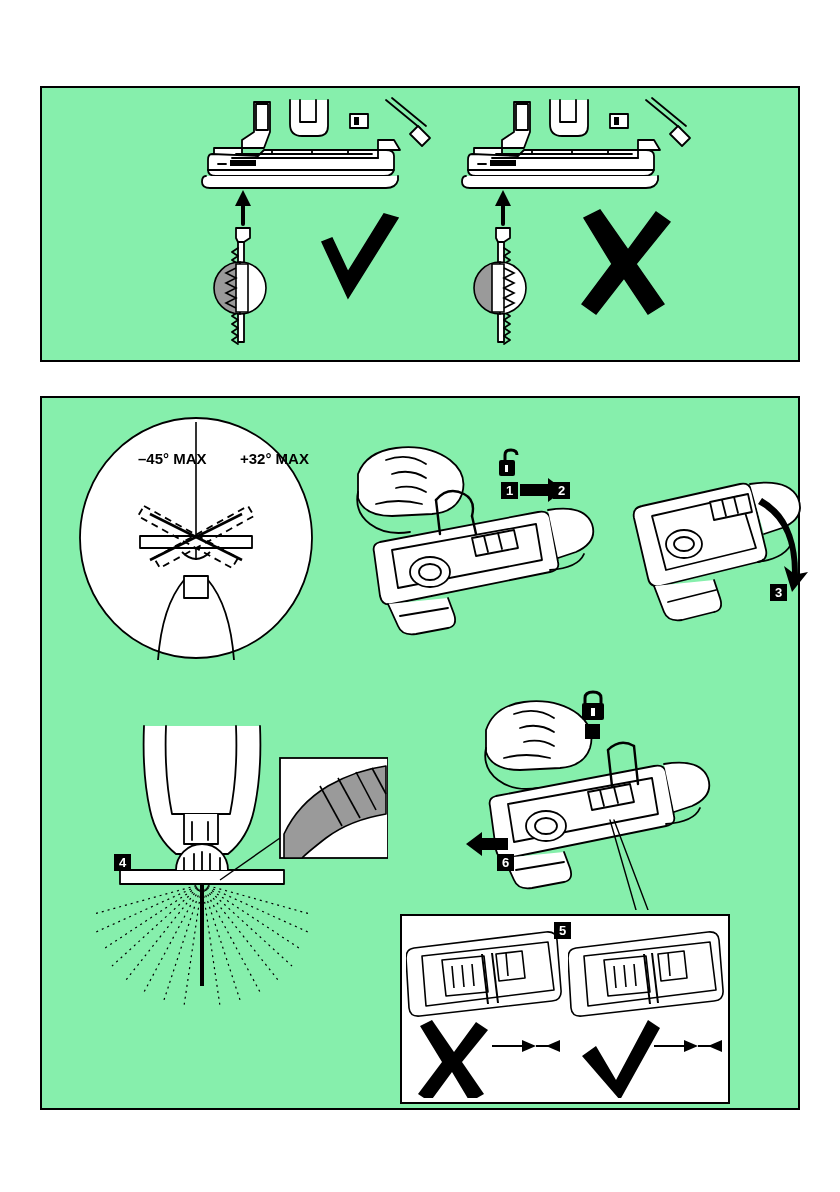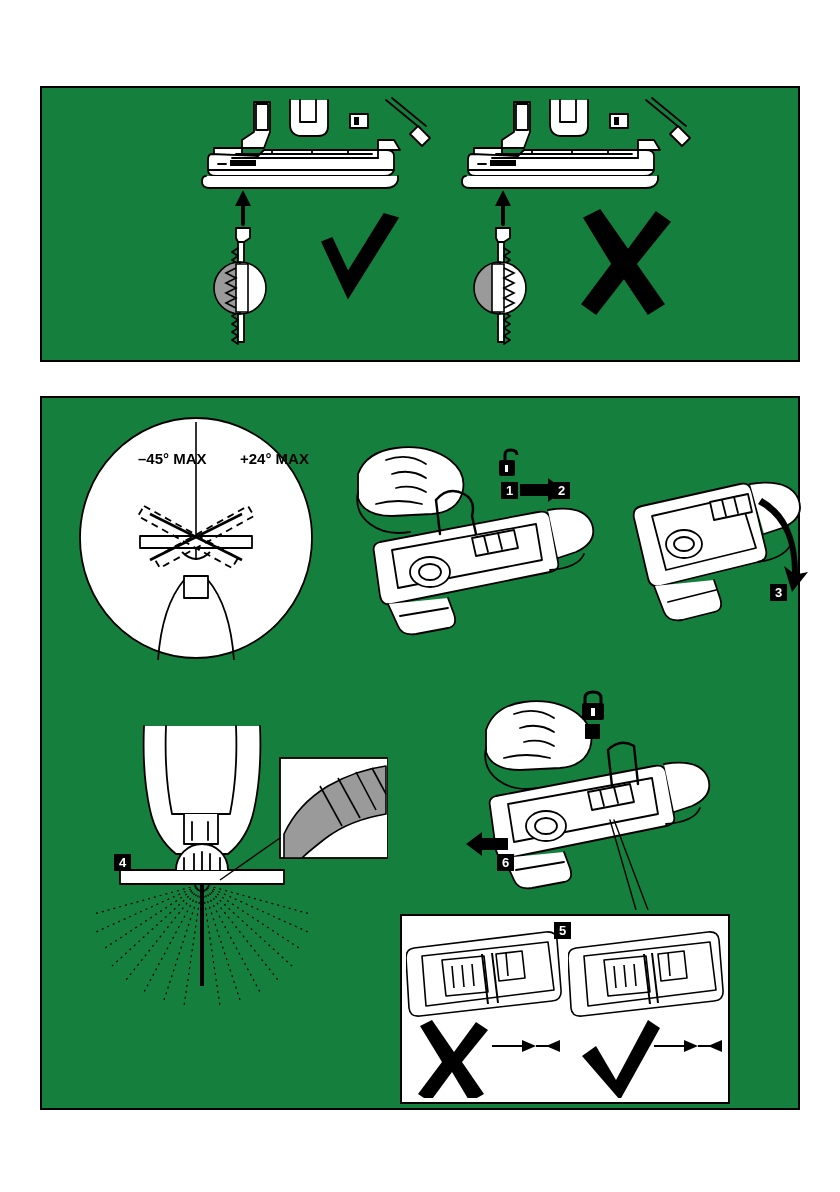--- a/index.html
+++ b/index.html
@@ -12,21 +12,21 @@
     position: relative;
     overflow: hidden;
   }
   .page {
     position: absolute;
     inset: 0;
   }
   .panel {
     position: absolute;
     border: 2px solid #000;
-    background: #15803d;
+    background: #86efac;
   }
   #panel-top { left: 40px; top: 86px; width: 760px; height: 276px; }
   #panel-bottom { left: 40px; top: 396px; width: 760px; height: 714px; }
 
   svg { display: block; }
   .fig { position: absolute; }
 
   .lbl {
     position: absolute;
     background: #000;
@@ -169,21 +169,21 @@
 
         <path d="M116 142 Q130 156 144 142"></path>
       </g>
 
       <g fill="none" stroke="#000" stroke-width="2.6">
         <path d="M84 104 L176 150"></path>
         <path d="M84 150 L176 104"></path>
       </g>
     </svg>
     <div class="maxtext" style="left:96px; top:52px;">–45° MAX</div>
-    <div class="maxtext" style="left:198px; top:52px;">+24° MAX</div>
+    <div class="maxtext" style="left:198px; top:52px;">+32° MAX</div>
 
     <svg class="fig" style="left:310px; top:40px;" width="250" height="230" viewBox="0 0 250 230">
       <g fill="none" stroke="#000" stroke-width="1.8" stroke-linejoin="round" stroke-linecap="round">
 
         <path d="M6 36 Q14 14 44 10 Q76 6 98 22 Q116 36 110 56 Q104 74 80 76 L40 78 Q12 78 6 60 Z" fill="#fff"></path>
         <path d="M34 22 Q56 14 74 26"></path>
         <path d="M40 36 Q58 30 74 40"></path>
         <path d="M44 50 Q60 46 74 54"></path>
         <path d="M24 66 Q46 60 70 66"></path>
         <path d="M6 54 Q2 74 18 86 Q34 98 58 94"></path>

